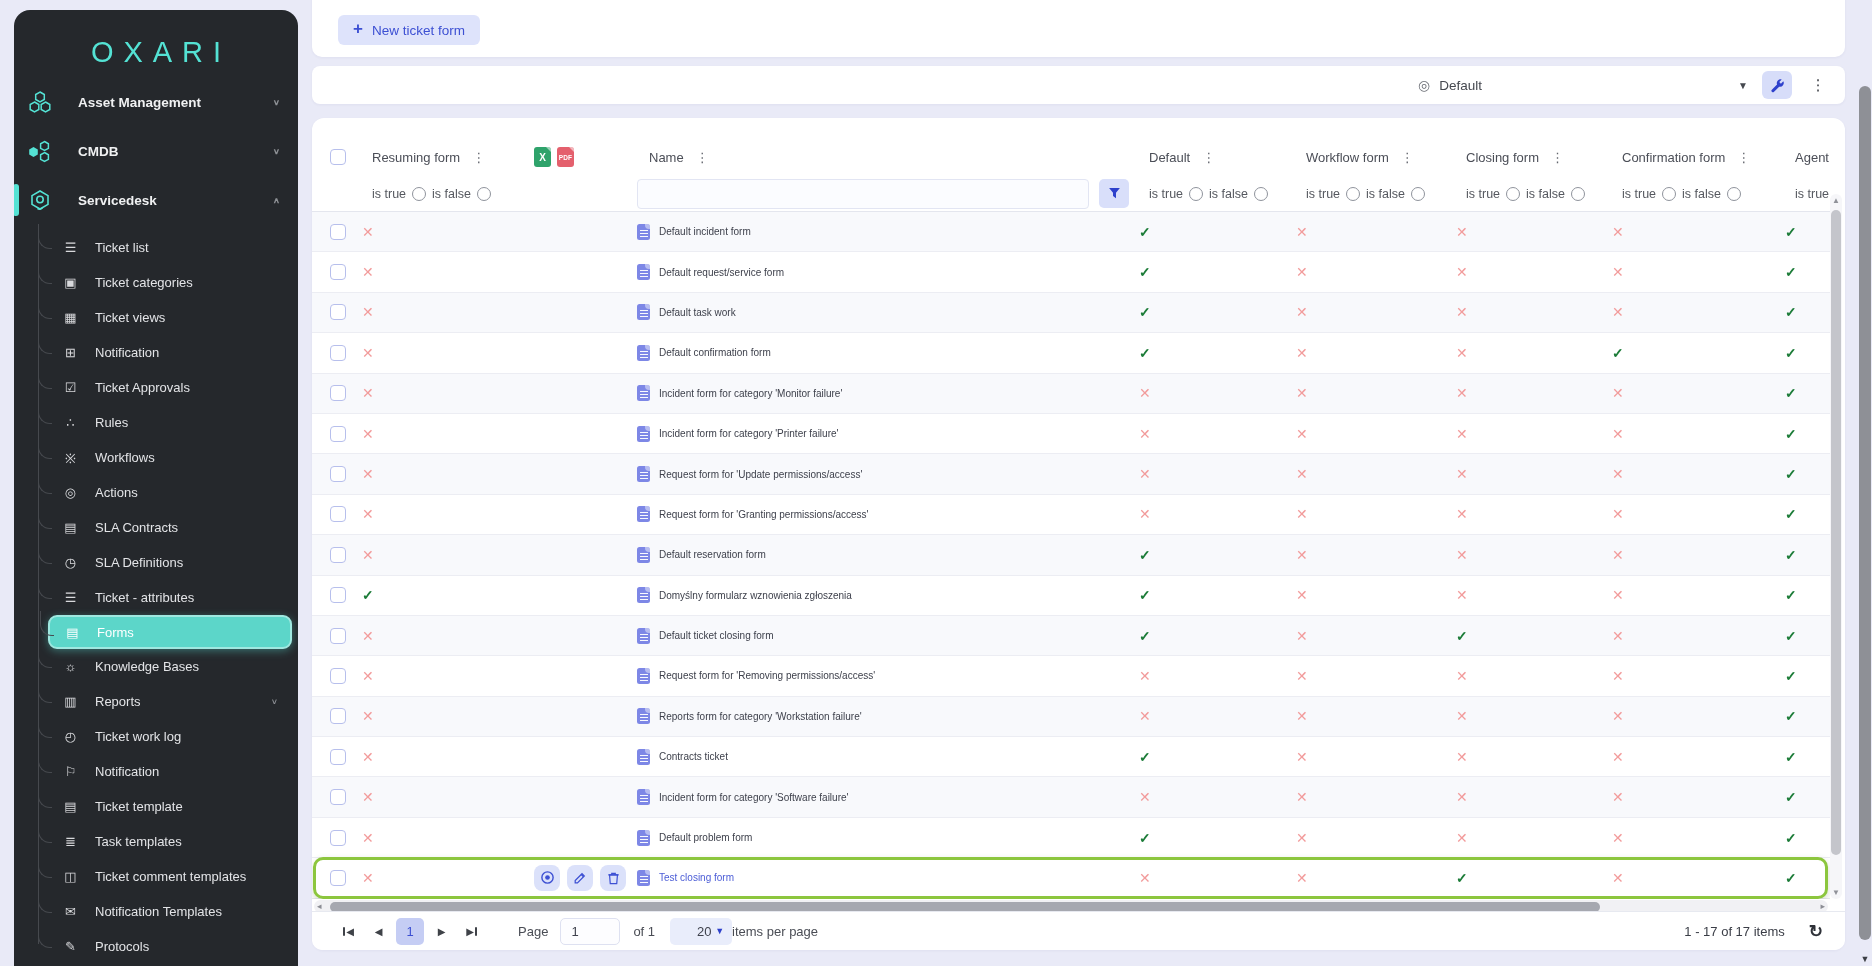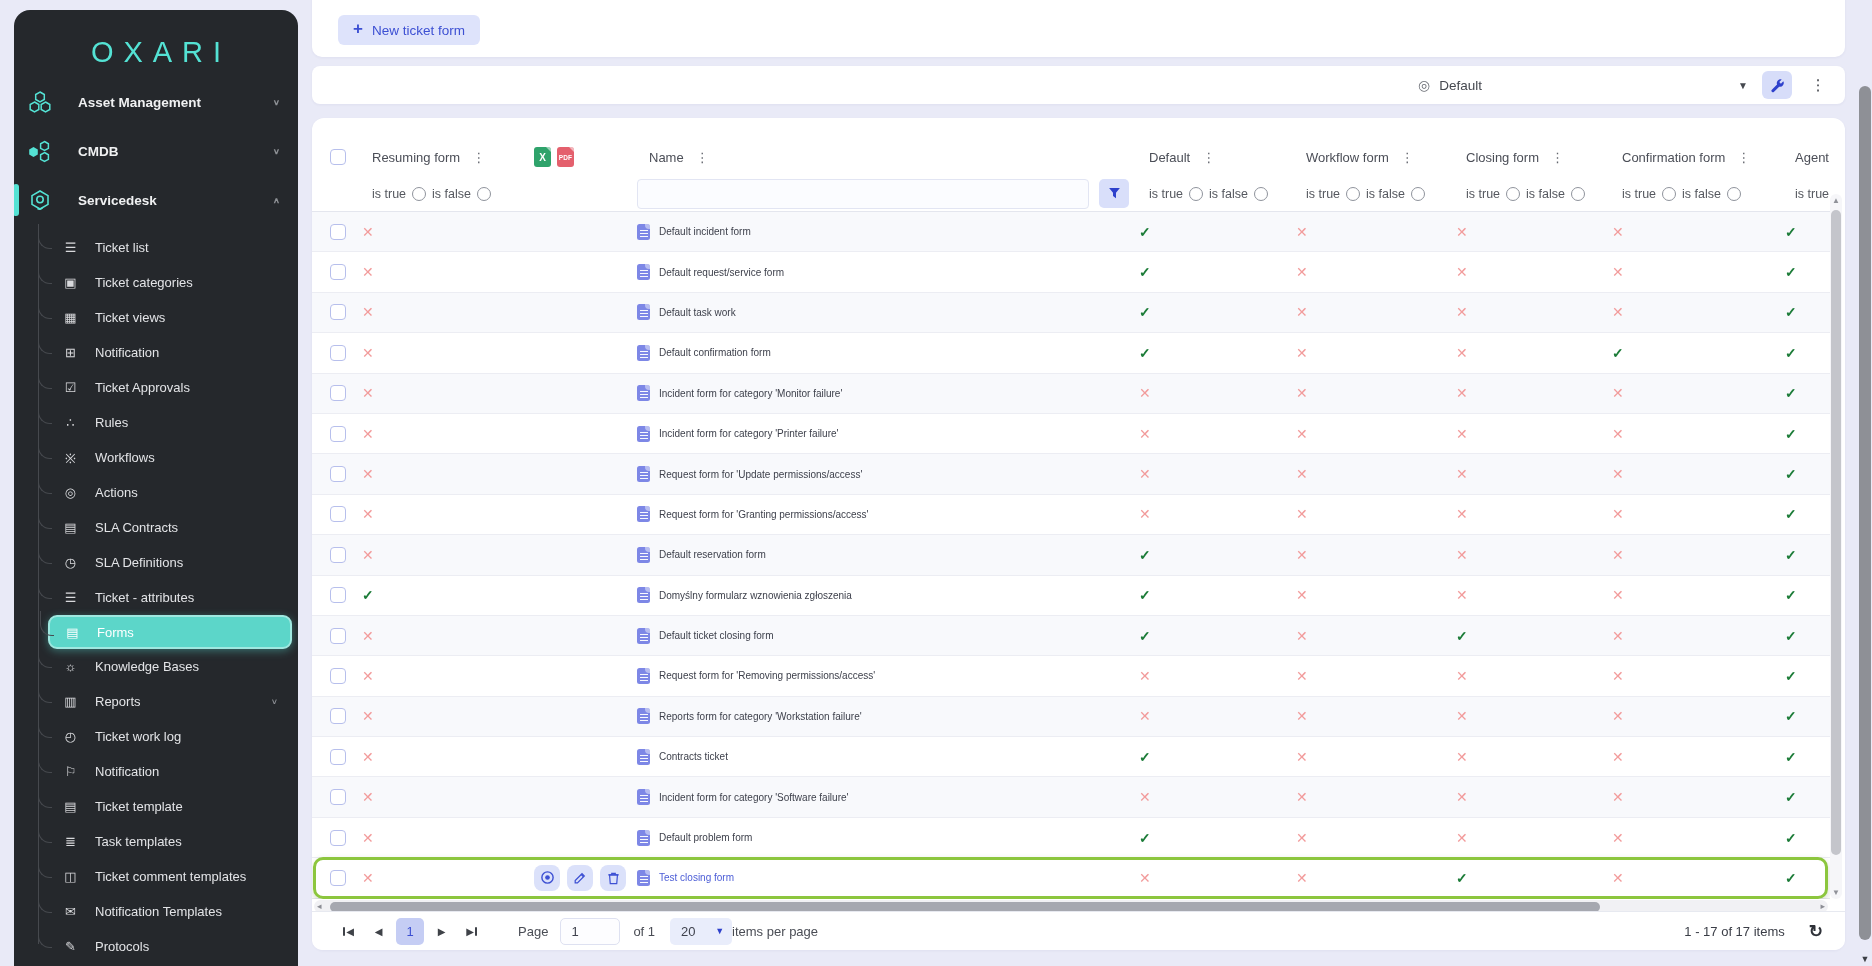--- a/index.html
+++ b/index.html
@@ -93,21 +93,21 @@
 
 
 .pager{position:absolute;left:0;bottom:0;width:1533px;height:39px;background:#fff;border-top:1px solid #e7e9f0;display:flex;align-items:center;padding:0 22px 0 24px;font-size:13px;color:#4a4d55;border-radius:0 0 10px 10px}
 .pg-nav{display:flex;align-items:center;gap:5px}
 .pg-btn{min-width:25px;height:26px;display:flex;align-items:center;justify-content:center;font-size:10px;color:#3f4248;cursor:pointer;background:none;border:none;gap:1px}
 .pg-btn .vbar{display:inline-block;width:2px;height:9px;background:currentColor;border-radius:1px}
 .pg-current{min-width:28px;height:27px;display:flex;align-items:center;justify-content:center;background:#c5cdf4;border-radius:5px;color:#3c4fd2;font-size:13px;cursor:pointer}
 .pg-label{margin-left:34px}
 .pg-input{width:60px;height:27px;margin-left:12px;border:1px solid #dee1f1;border-radius:5px;background:#fdfdff;font-family:inherit;font-size:13px;padding:0 10px;color:#3f424d;outline:none}
 .pg-of{margin-left:13px}
-.pg-size{margin-left:15px;width:62px;height:27px;background:#e9edfb;border-radius:5px;display:flex;align-items:center;padding:0 8px 0 11px;cursor:pointer}
+.pg-size{margin-left:15px;width:62px;height:27px;background:#e9edfb;border-radius:5px;display:flex;align-items:center;padding:0 8px 0 27px;cursor:pointer}
 .pg-size .sizev{flex:1;color:#3f424d}
 .pg-size .szarrow{color:#2e41cc;font-size:9px}
 .pg-ipp{}
 .pg-range{margin-left:auto;color:#3a3d46}
 .refresh-btn{margin-left:24px;background:none;border:none;font-size:17px;color:#2e3138;cursor:pointer;font-weight:700}
 </style>
 </head>
 <body>
 
 <aside class="sidebar">

